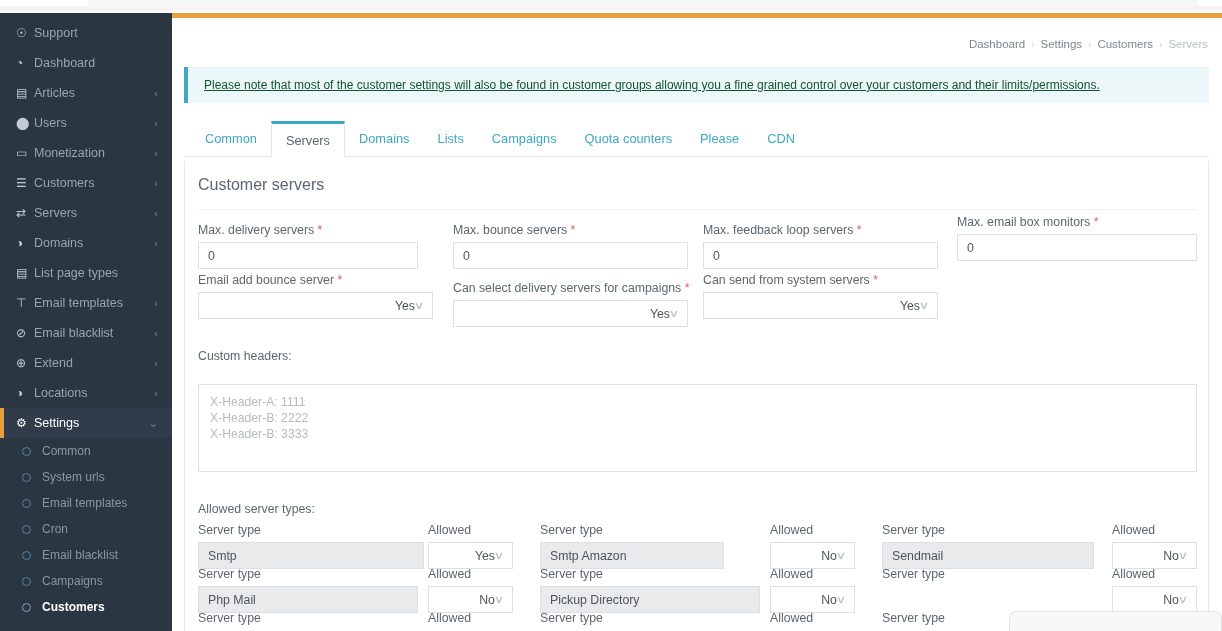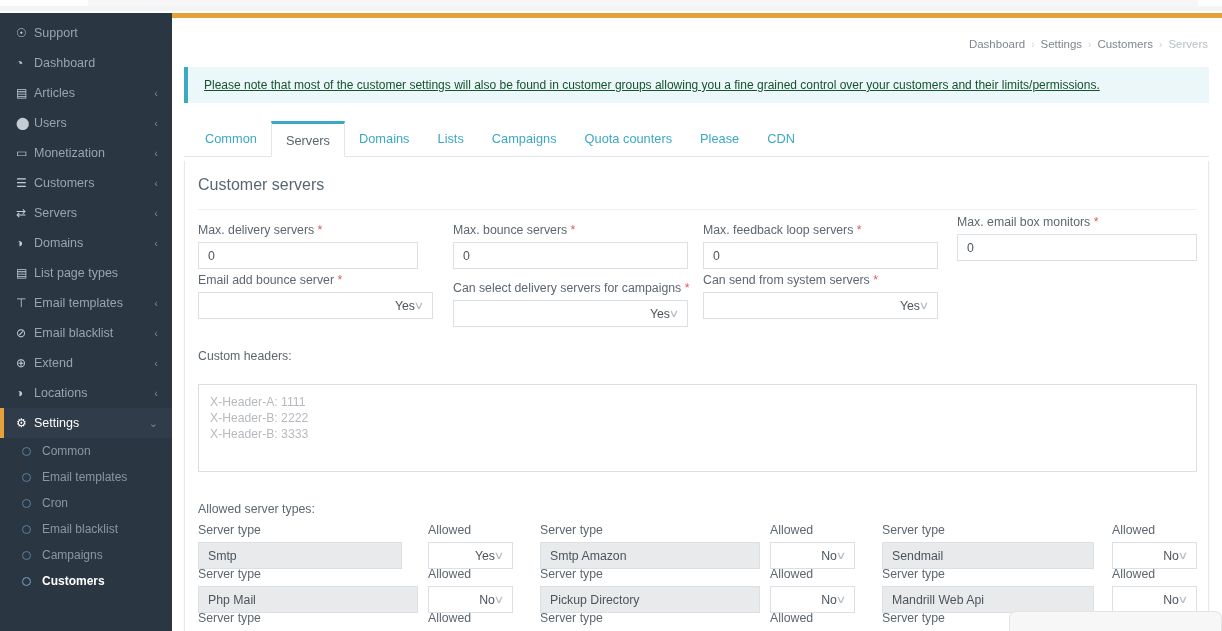--- a/index.html
+++ b/index.html
@@ -210,20 +210,24 @@
         <span class="caret">⌄</span>
       </div>
     </div>
   <div id="sub-list">
       <div class="sub-item">
         <span class="dot"></span>
         <span>Common</span>
       </div>
       <div class="sub-item">
         <span class="dot"></span>
+        <span>System urls</span>
+      </div>
+      <div class="sub-item">
+        <span class="dot"></span>
         <span>Email templates</span>
       </div>
       <div class="sub-item">
         <span class="dot"></span>
         <span>Cron</span>
       </div>
       <div class="sub-item">
         <span class="dot"></span>
         <span>Email blacklist</span>
       </div>
@@ -328,34 +332,34 @@
     <div class="sectlabel" style="left:13px; top:188px;">Custom headers:</div>
     <div id="headers-box">X-Header-A: 1111
 X-Header-B: 2222
 X-Header-B: 3333</div>
 
     <div class="sectlabel" style="left:13px; top:341px;">Allowed server types:</div>
 
     <div id="server-types-layer">
         <div class="field" style="left: 13px; top: 362px; width: 220px;">
           <div class="lab">Server type</div>
-          <div class="ctl disabled" style="width:204px;">
+          <div class="ctl disabled" style="width:226px;">
             <span>Smtp</span>
           </div>
         </div>
         <div class="field" style="left: 243px; top: 362px; width: 85px;">
           <div class="lab">Allowed</div>
           <div class="ctl sel" style="width:85px;">
             <span>Yes</span>
             <span class="chev">∨</span>
           </div>
         </div>
         <div class="field" style="left: 355px; top: 362px; width: 220px;">
           <div class="lab">Server type</div>
-          <div class="ctl disabled" style="width:220px;">
+          <div class="ctl disabled" style="width:184px;">
             <span>Smtp Amazon</span>
           </div>
         </div>
         <div class="field" style="left: 585px; top: 362px; width: 85px;">
           <div class="lab">Allowed</div>
           <div class="ctl sel" style="width:85px;">
             <span>No</span>
             <span class="chev">∨</span>
           </div>
         </div>
@@ -393,23 +397,20 @@
         </div>
         <div class="field" style="left: 585px; top: 406px; width: 85px;">
           <div class="lab">Allowed</div>
           <div class="ctl sel" style="width:85px;">
             <span>No</span>
             <span class="chev">∨</span>
           </div>
         </div>
         <div class="field" style="left: 697px; top: 406px; width: 212px;">
           <div class="lab">Server type</div>
-          <div class="ctl disabled" style="width:212px;">
-            <span>Mandrill Web Api</span>
-          </div>
         </div>
         <div class="field" style="left: 927px; top: 406px; width: 85px;">
           <div class="lab">Allowed</div>
           <div class="ctl sel" style="width:85px;">
             <span>No</span>
             <span class="chev">∨</span>
           </div>
         </div>
         <div class="field" style="left: 13px; top: 450px; width: 220px;">
           <div class="lab">Server type</div>

